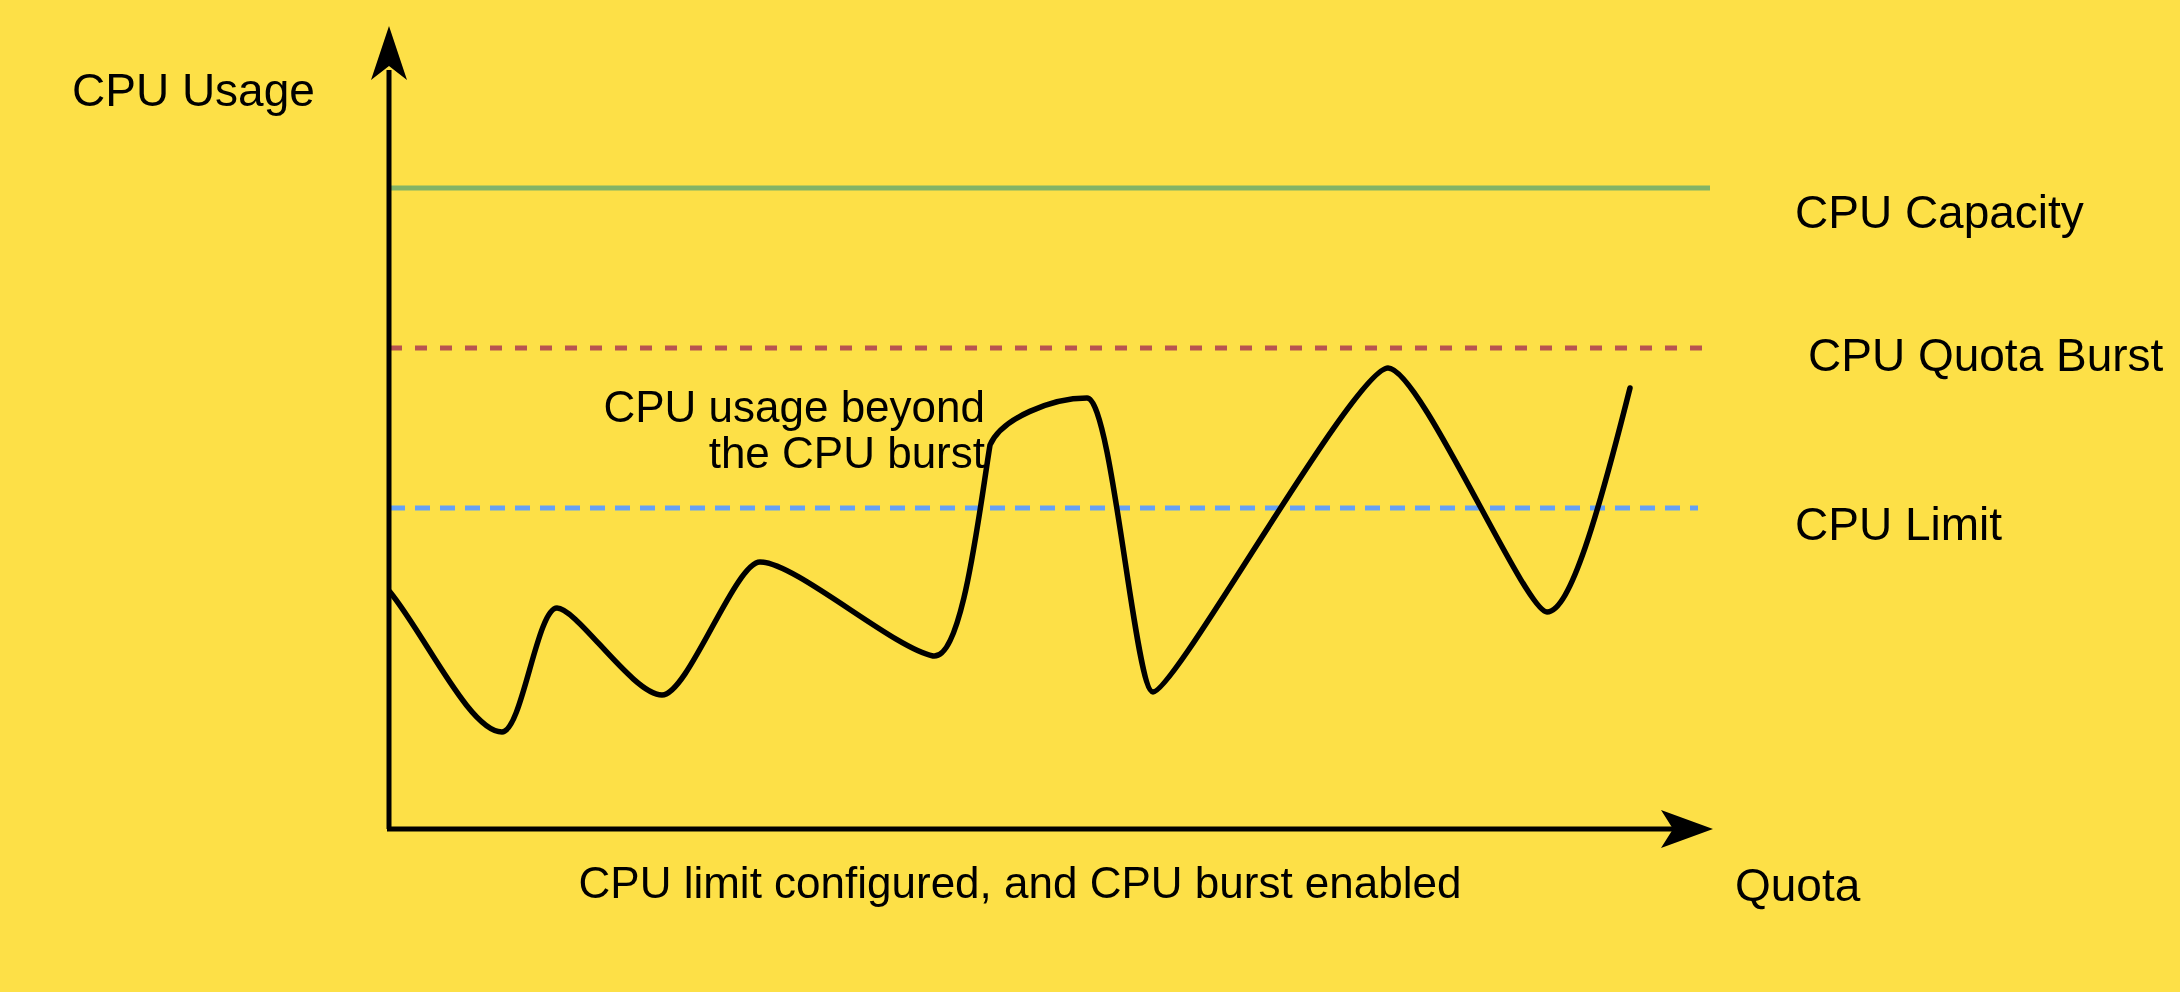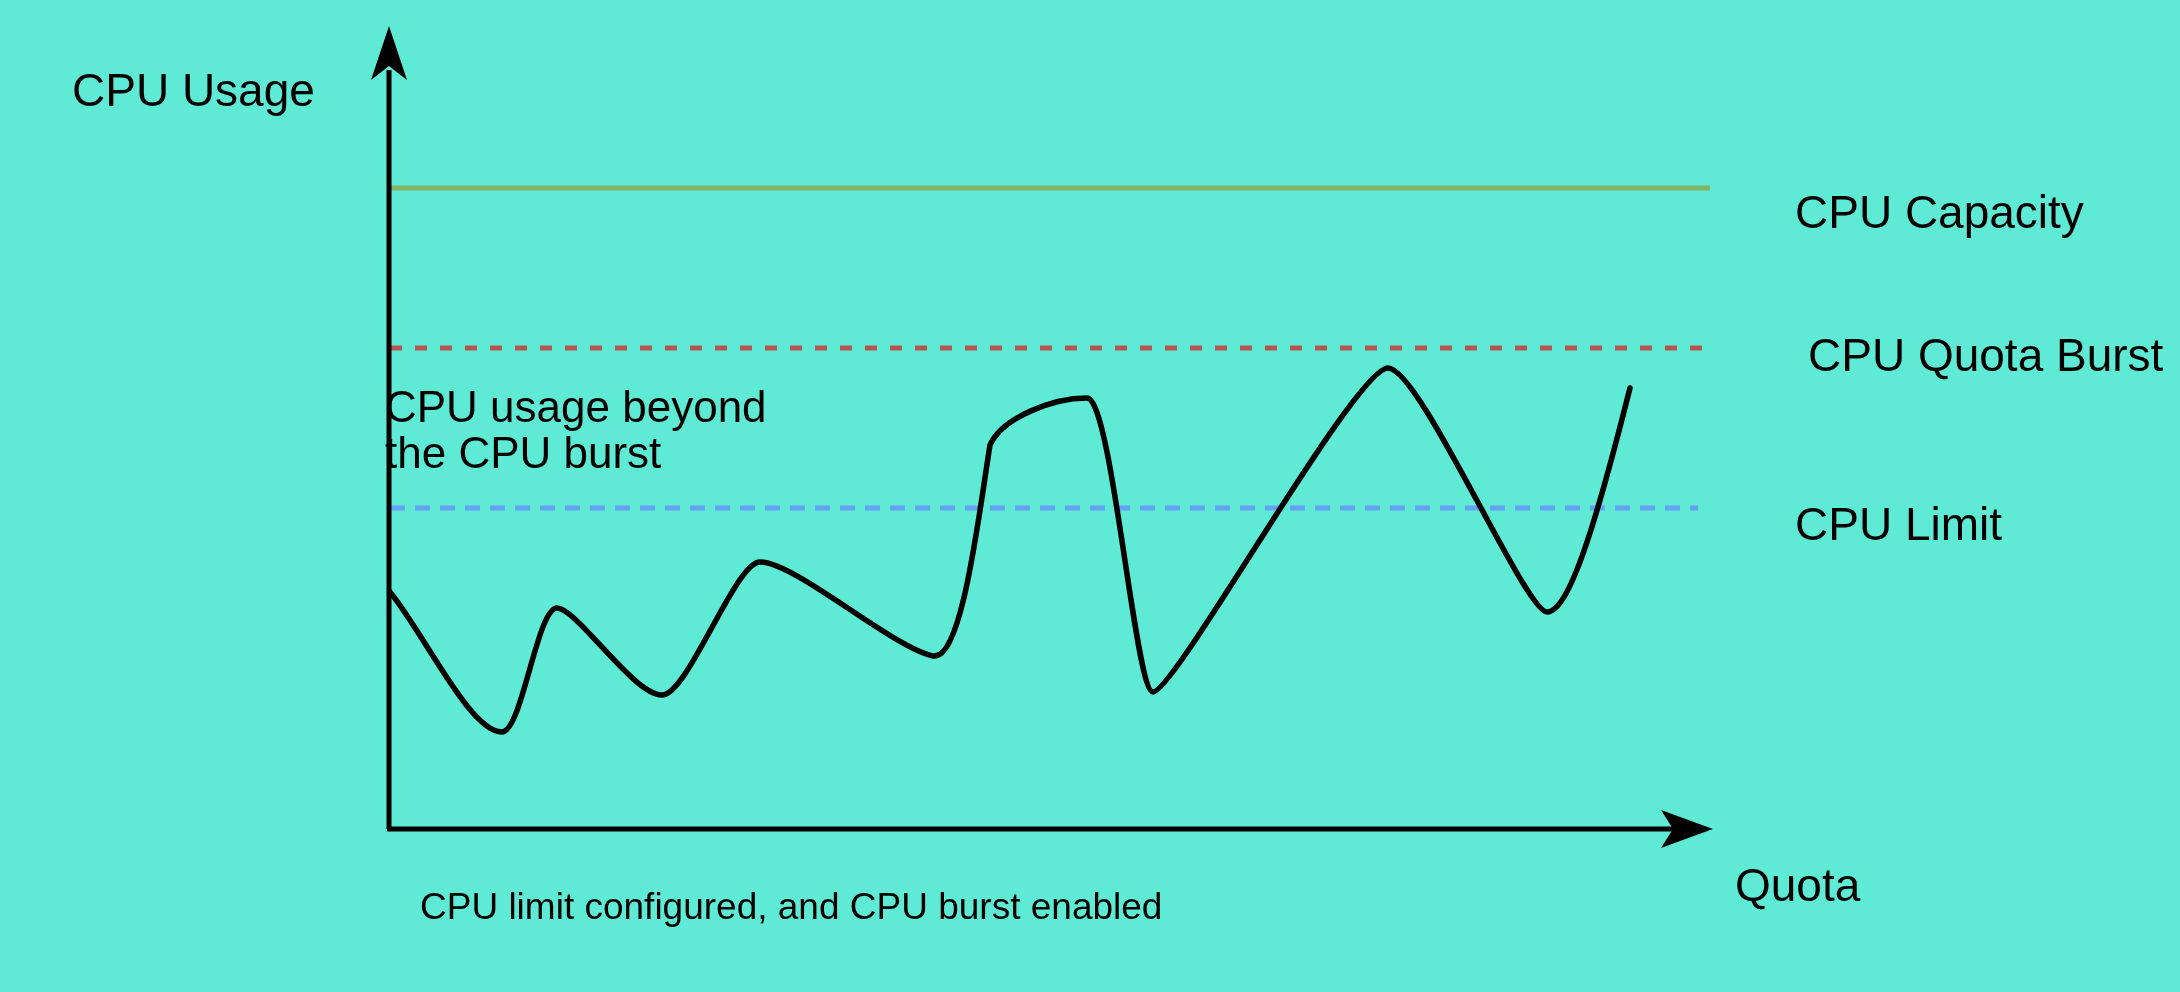--- a/index.html
+++ b/index.html
@@ -1,48 +1,48 @@
 <!DOCTYPE html>
 <html><head>
 <meta charset="utf-8">
 <style>
   html, body { margin: 0; padding: 0; background: #ffffff; }
   #canvas {
     position: relative;
     width: 2180px;
     height: 992px;
-    background: #5eead4;
+    background: #fde047;
     font-family: "Liberation Sans", sans-serif;
     color: #000;
     overflow: hidden;
   }
   #plot-svg { position: absolute; left: 0; top: 0; }
   .lbl {
     position: absolute;
     white-space: nowrap;
     font-size: 46px;
     line-height: 52px;
     color: #000;
   }
   .annotation {
     position: absolute;
     left: 385px;
     top: 384px;
     width: 600px;
-    text-align: left;
+    text-align: right;
     font-size: 44px;
     line-height: 46px;
   }
   .caption {
     position: absolute;
     left: 420px;
-    top: 882px;
+    top: 858px;
     width: 1200px;
-    text-align: left;
-    font-size: 37px;
+    text-align: center;
+    font-size: 44px;
     line-height: 50px;
   }
   .y-title { left: 72px; top: 64px; }
   .x-title { left: 1735px; top: 859px; }
   .ref-capacity { left: 1795px; top: 162px; margin-top: 24px; }
   .ref-burst    { left: 1808px; top: 329px; }
   .ref-limit    { left: 1795px; top: 482px; margin-top: 16px; }
 </style>
 </head>
 <body>

